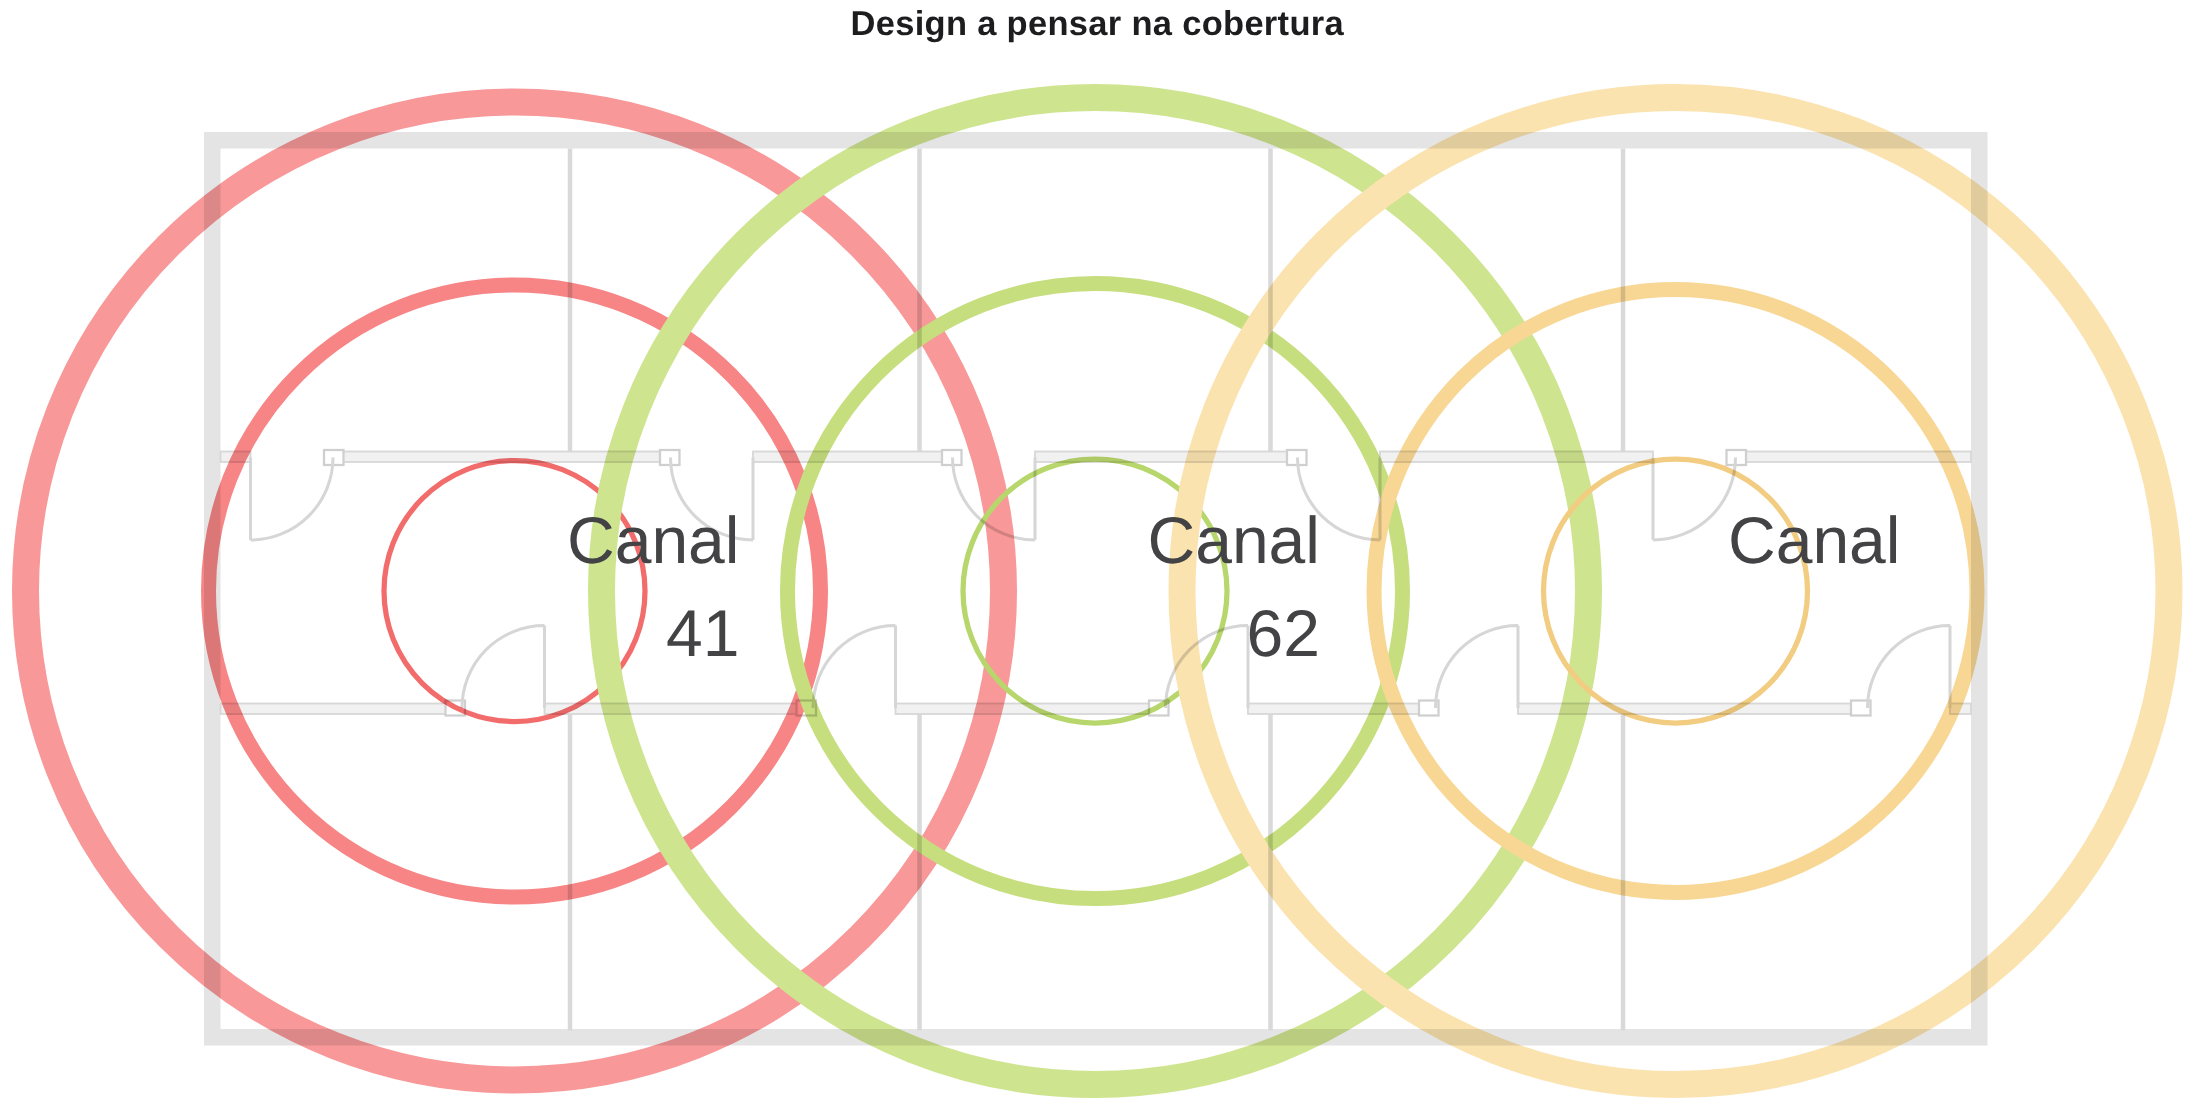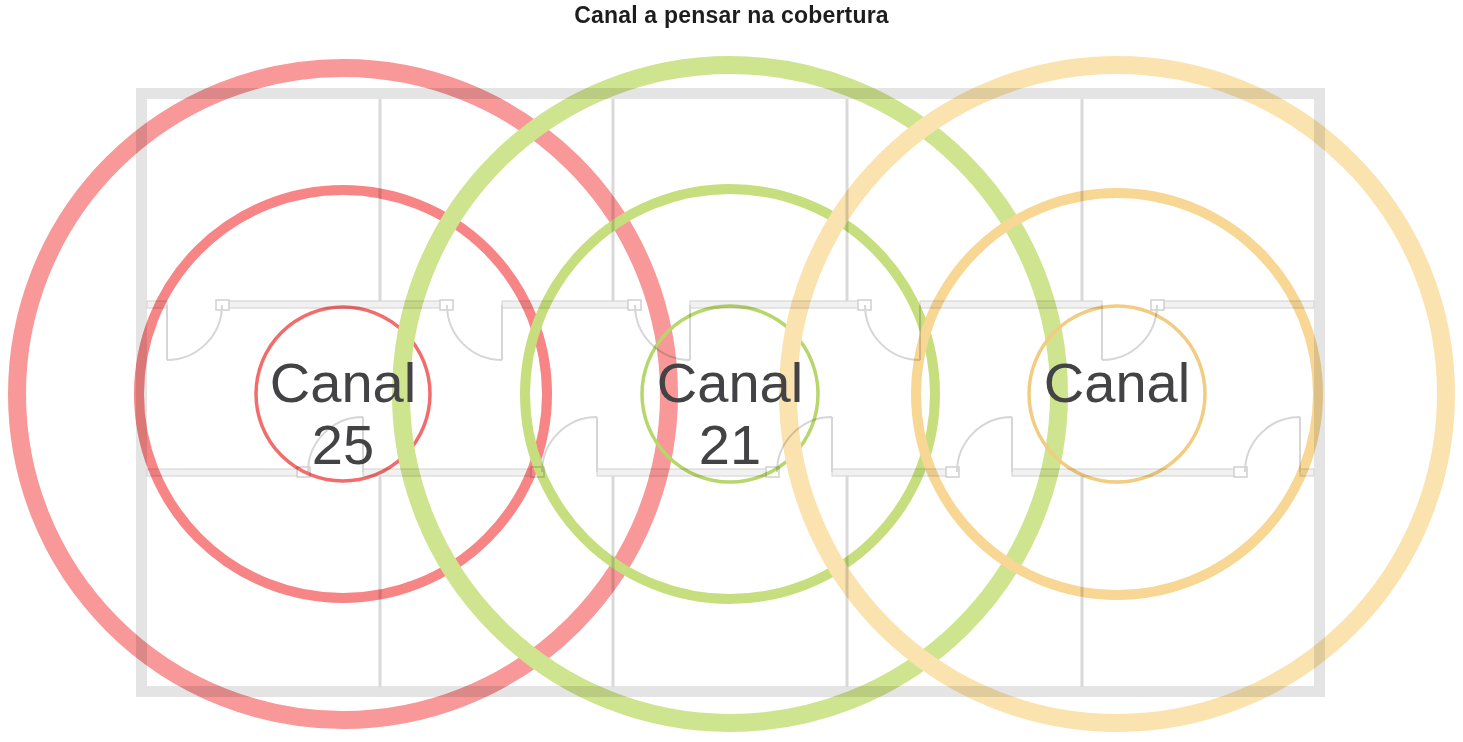--- a/index.html
+++ b/index.html
@@ -8,29 +8,29 @@
     font-family:"Liberation Sans", sans-serif;
   }
   .page-title{
     position:absolute;top:2px;left:0;width:100%;
     text-align:center;font-size:23px;font-weight:600;color:#1d1d1f;
     letter-spacing:.2px;
   }
   svg{position:absolute;top:0;left:0;}
   #rings{mix-blend-mode:multiply;}
   .channel-label{
-    position:absolute;top:352px;width:300px;
-    text-align:center;color:#434345;font-size:56px;font-weight:400;
+    position:absolute;top:330px;width:300px;
+    text-align:right;color:#434345;font-size:44px;font-weight:400;
     line-height:62px;white-space:nowrap;
   }
 </style>
 </head>
 <body>
 
-<div class="page-title">Canal a pensar na cobertura</div>
+<div class="page-title">Design a pensar na cobertura</div>
 
 <svg width="1463" height="742" viewBox="0 0 1463 742">
 
   <g>
 
     <rect x="141.5" y="93.5" width="1178" height="598" fill="none" stroke="#e4e4e4" stroke-width="11"></rect>
 
     <g stroke="#d9d9d9" stroke-width="3">
       <line x1="380" y1="99" x2="380" y2="301"></line>
       <line x1="613" y1="99" x2="613" y2="301"></line>
@@ -101,21 +101,21 @@
       <circle cx="730" cy="394" r="205" fill="none" stroke="#c6de7d" stroke-width="10"></circle>
       <circle cx="730" cy="394" r="88" fill="none" stroke="#b7d66c" stroke-width="3.5"></circle>
       <circle cx="1117" cy="394" r="329" fill="none" stroke="#fbe3b0" stroke-width="18"></circle>
       <circle cx="1117" cy="394" r="201" fill="none" stroke="#f8d795" stroke-width="10"></circle>
       <circle cx="1117" cy="394" r="88" fill="none" stroke="#f2cc80" stroke-width="3.5"></circle>
     </g>
 </svg>
 
 <div class="channel-label" style="left: 193px;">
   <div>Canal</div>
-  <div>25</div>
+  <div>41</div>
 </div>
 <div class="channel-label" style="left: 580px;">
   <div>Canal</div>
-  <div>21</div>
+  <div>62</div>
 </div>
 <div class="channel-label" style="left: 967px;">
   <div>Canal</div>
 </div>
 
 </body></html>

